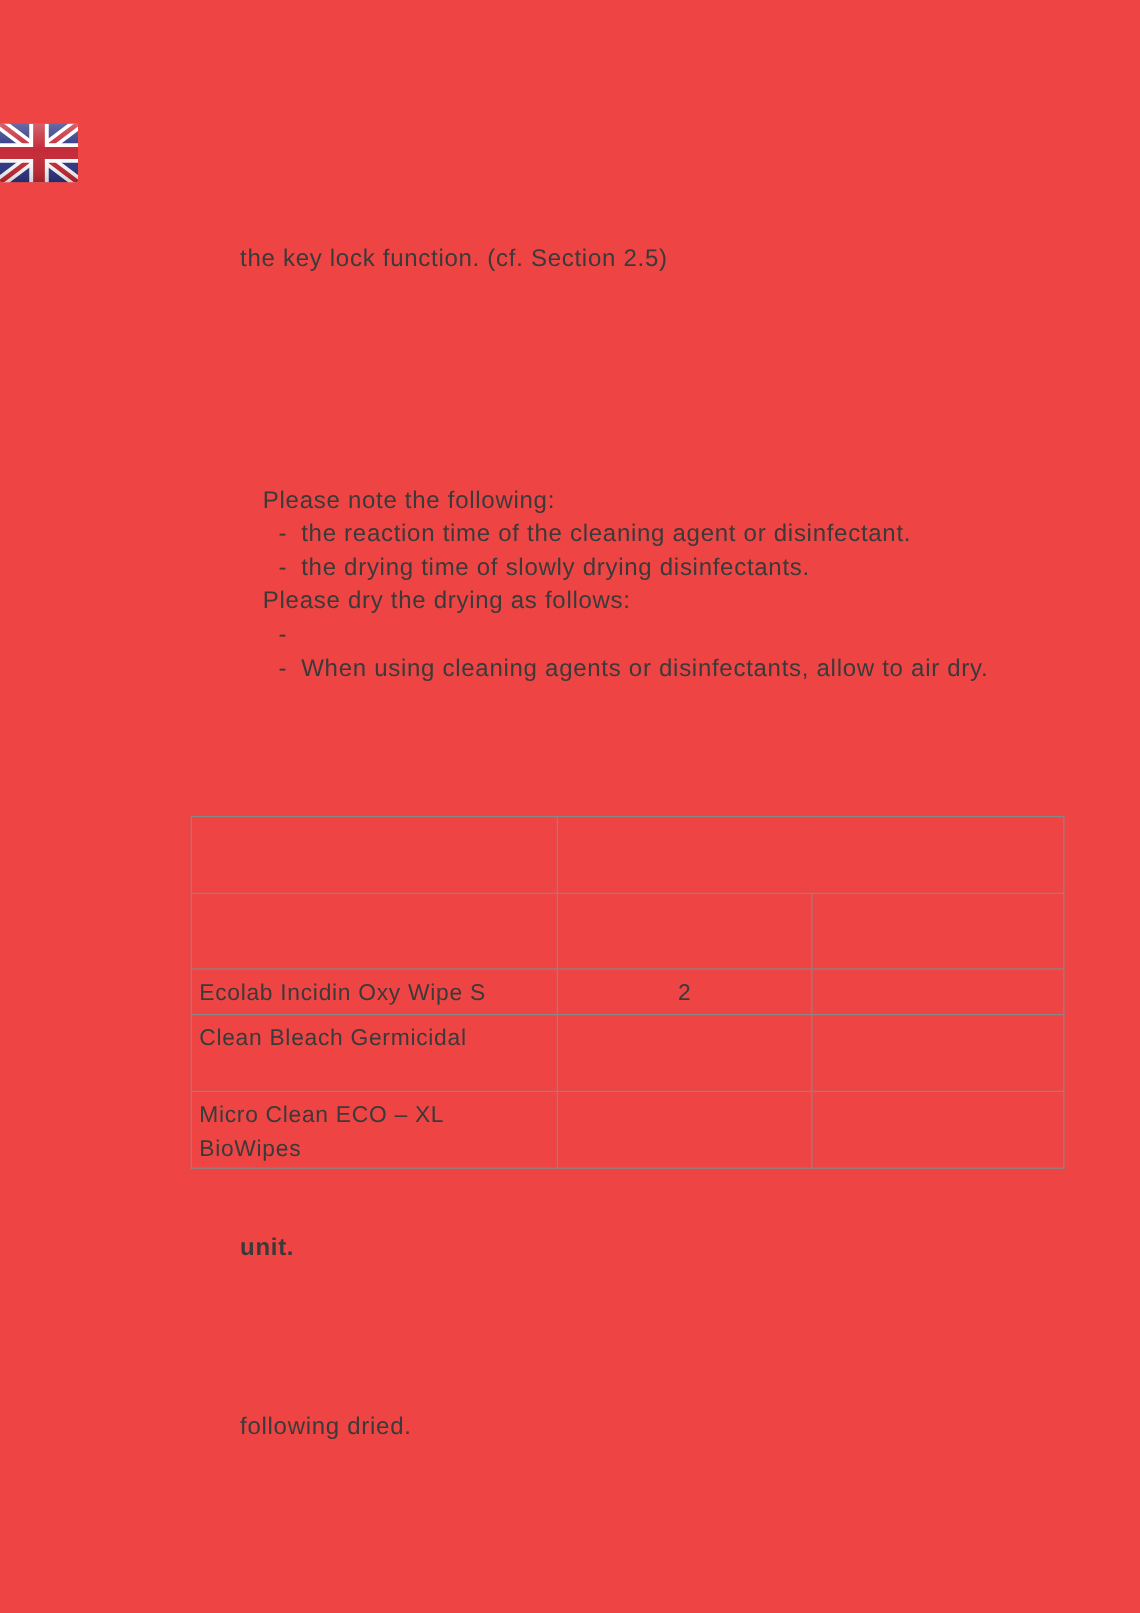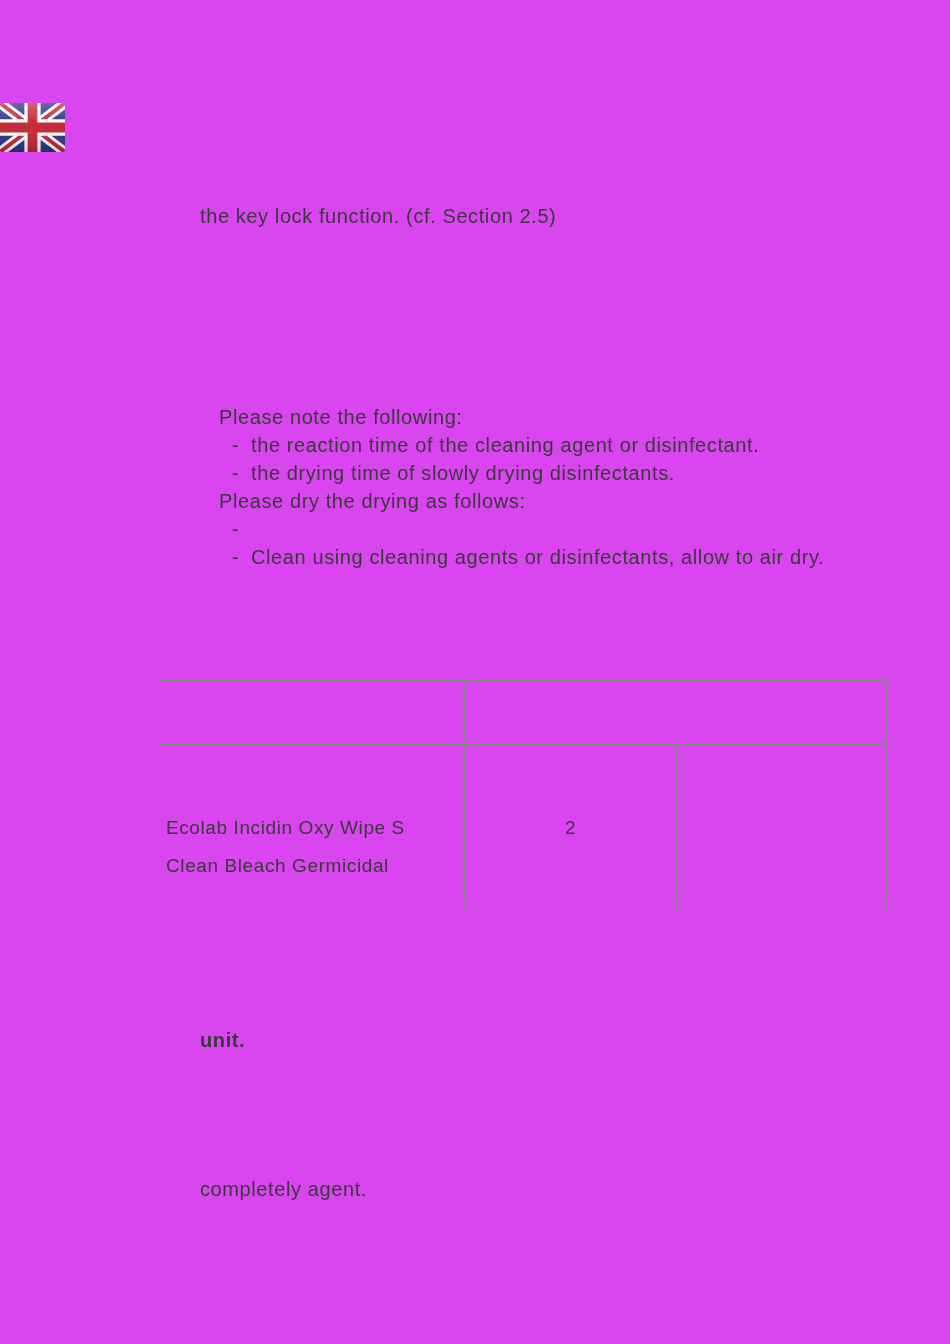--- a/index.html
+++ b/index.html
@@ -4,21 +4,21 @@
 <style>
   html, body {
     margin: 0;
     padding: 0;
     background: #ffffff;
   }
   .page {
     position: relative;
     width: 950px;
     height: 1344px;
-    background: #d946ef;
+    background: #ef4444;
     font-family: "Liberation Sans", "DejaVu Sans", sans-serif;
     color: #3a3a3a;
     overflow: hidden;
   }
   .txt {
     position: absolute;
     font-size: 20px;
     line-height: 28px;
     letter-spacing: 0.6px;
     white-space: nowrap;
@@ -121,21 +121,21 @@
     <div class="bullet">
       <span class="dash">-</span>
       <span>the drying time of slowly drying disinfectants.</span>
     </div>
     <div class="note-line">Please dry the drying as follows:</div>
     <div class="bullet">
       <span class="dash">-</span>
     </div>
     <div class="bullet">
       <span class="dash">-</span>
-      <span>Clean using cleaning agents or disinfectants, allow to air dry.</span>
+      <span>When using cleaning agents or disinfectants, allow to air dry.</span>
     </div>
   </div>
 
   <div class="tbl-wrap">
     <table class="cleaning">
       <colgroup>
         <col style="width:305px">
         <col style="width:212px">
         <col style="width:210px">
       </colgroup>
@@ -152,21 +152,27 @@
         <tr class="prow1">
           <td class="product-cell">Ecolab Incidin Oxy Wipe S</td>
           <td class="value-cell">2</td>
           <td></td>
         </tr>
         <tr class="prow2">
           <td class="product-cell">Clean Bleach Germicidal</td>
           <td class="value-cell"></td>
           <td></td>
         </tr>
+        <tr class="prow3">
+          <td class="product-cell">Micro Clean ECO – XL
+BioWipes</td>
+          <td class="value-cell"></td>
+          <td></td>
+        </tr>
       </tbody>
     </table>
   </div>
 
   <div class="txt closing-unit">unit.</div>
 
-  <div class="txt closing-dried">completely agent.</div>
+  <div class="txt closing-dried">following dried.</div>
 
 </div>
 
 </body></html>

